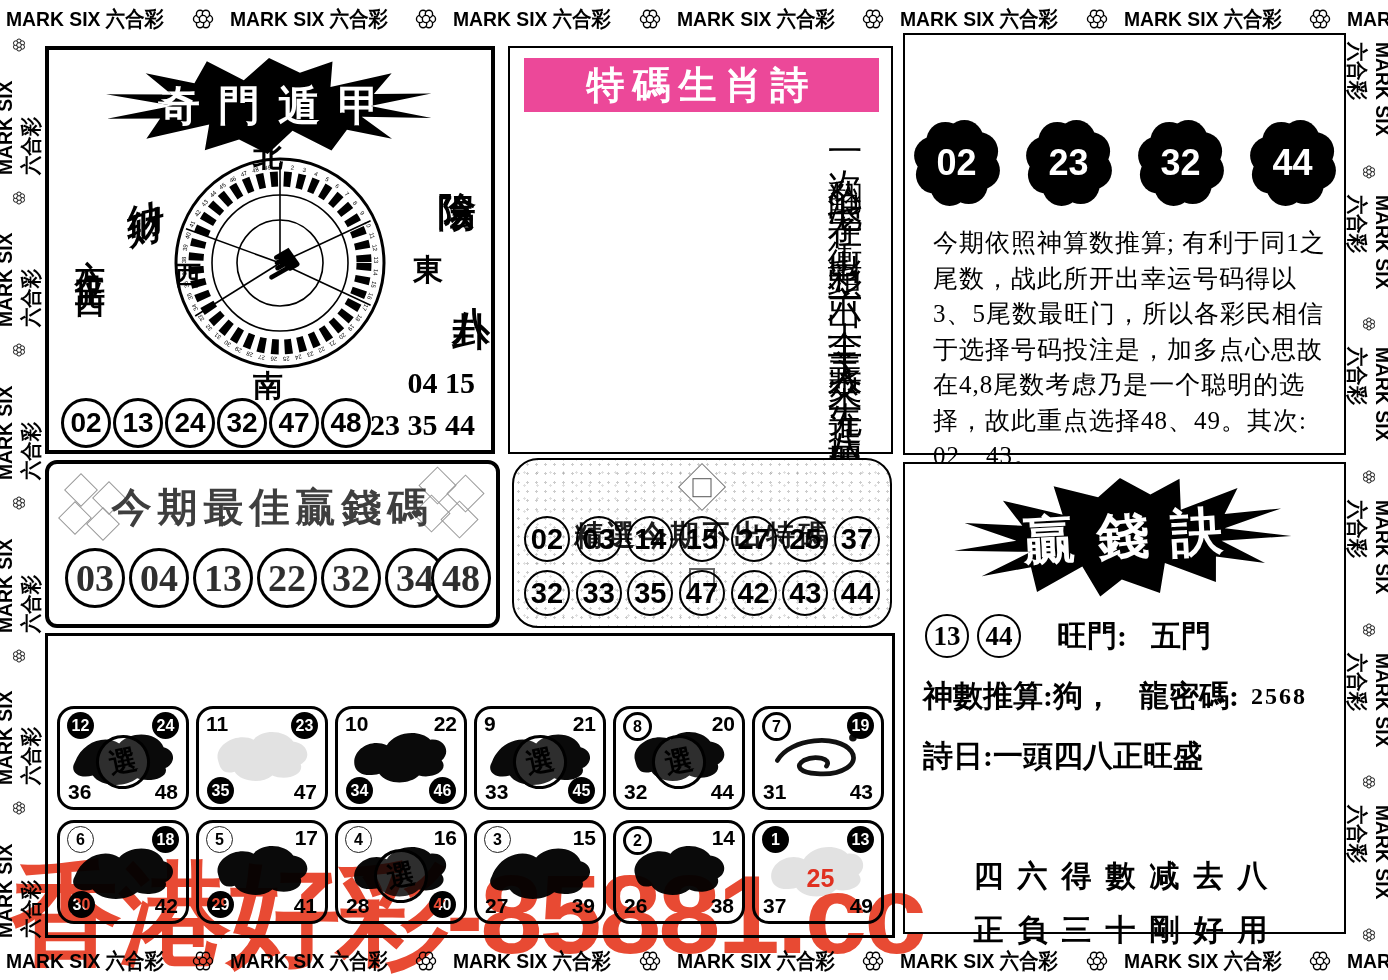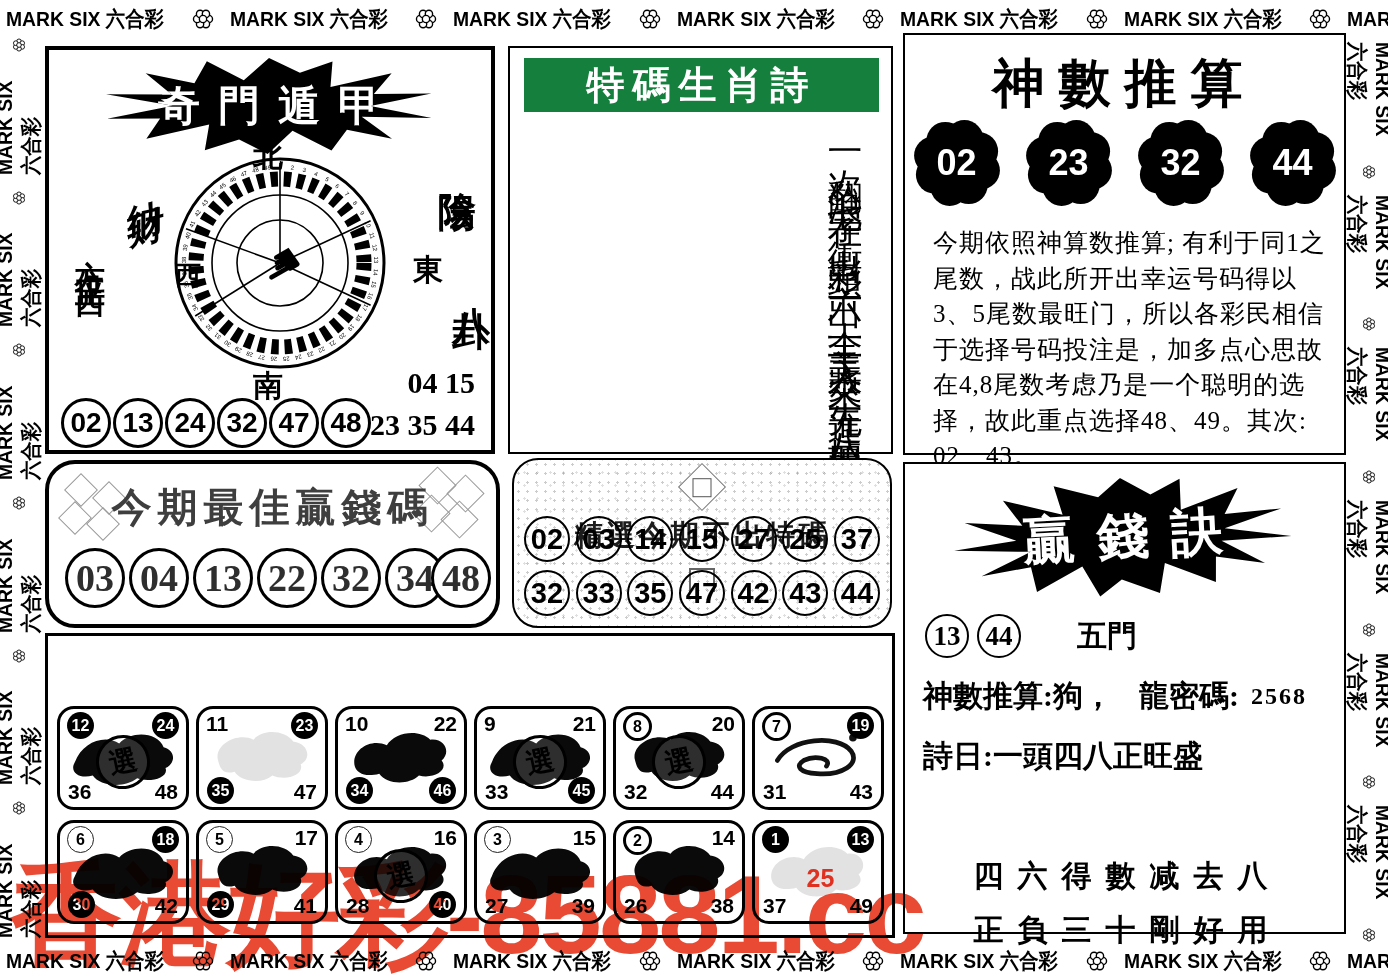--- a/index.html
+++ b/index.html
@@ -45,40 +45,40 @@
   .jingjie { position:absolute; left:16px; top:306px; font-size:34px; font-weight:800; letter-spacing:1px; }
   .qimen-circles { position:absolute; left:12px; top:348px; display:flex; gap:2px; }
   .num-circle { border:3px solid #000; border-radius:50%; display:flex; align-items:center; justify-content:center;
                 font-weight:700; background:#fff; }
   .qimen-circles .num-circle { width:50px; height:50px; font-size:28px; }
   .side-nums { position:absolute; right:16px; top:312px; text-align:right;
                font-family:"Liberation Serif", serif; font-weight:700; font-size:30px; line-height:1.4; }
 
   
   .p-poem { left:508px; top:46px; width:385px; height:408px; border:2px solid #000; }
-  .poem-header { position:absolute; left:14px; top:10px; width:355px; height:54px; background:#15803d;
+  .poem-header { position:absolute; left:14px; top:10px; width:355px; height:54px; background:#ec4899;
                  display:flex; align-items:center; justify-content:center; }
   .poem-header span { color:#fff; font-size:38px; font-weight:700; font-family:"Liberation Serif", serif; letter-spacing:8px; }
   .poem-body { position:absolute; top:76px; bottom:6px; left:6px; right:10px; writing-mode:vertical-rl;
                font-family:"Liberation Serif", serif; font-size:35px; letter-spacing:9px; display:flex; justify-content:space-around; }
   .poem-col { margin:0 14px; }
 
   
   .p-shenshu { left:903px; top:33px; width:443px; height:422px; border:2px solid #000; }
   .shenshu-title { position:absolute; top:14px; width:100%; text-align:center; font-size:52px; font-weight:800;
                    font-family:"Liberation Serif", serif; letter-spacing:14px; }
   .badge-row { position:absolute; top:84px; left:0; width:100%; display:flex; justify-content:center; gap:24px; }
   .badge { position:relative; width:88px; height:88px; }
   .badge-num { position:absolute; inset:0; display:flex; align-items:center; justify-content:center;
                color:#fff; font-weight:800; font-size:36px; }
   .shenshu-body { position:absolute; left:28px; right:12px; top:190px; font-family:"Liberation Serif", serif;
                   font-size:25px; line-height:1.42; letter-spacing:1px; }
 
   
-  .p-best { left:45px; top:460px; width:455px; height:168px; border:4px solid #000; border-radius:30px; }
+  .p-best { left:45px; top:460px; width:455px; height:168px; border:4px solid #000; border-radius:12px; }
   .diamond-cluster { position:absolute; width:70px; height:64px; }
   .diamond { position:absolute; border:1.5px solid #9a9a9a; transform:rotate(45deg); background:transparent; }
   .best-title { position:absolute; top:16px; width:100%; text-align:center; font-size:40px; font-weight:700;
                 font-family:"Liberation Serif", serif; letter-spacing:6px; color:#3e3e3e; }
   .best-row { position:absolute; left:16px; top:84px; display:flex; align-items:center; }
   .best-row .num-circle { width:60px; height:60px; font-size:38px; font-family:"Liberation Serif", serif; color:#2e2e2e; margin-right:4px; }
   .best-row .num-circle:nth-child(6) { margin-right:0; }
   .best-row .num-circle:nth-child(7) { margin-left:-14px; }
 
   
@@ -543,21 +543,20 @@
     </div>
     <div class="poem-body" id="poem-body">
         <div class="poem-col">一次翻浪七字在</div>
         <div class="poem-col">衝出彩頭二六出</div>
         <div class="poem-col">十全十美入獎來</div>
         <div class="poem-col">先進一八掉四五</div>
       </div>
   </div>
 
   <div class="panel p-shenshu">
-    <div class="shenshu-title">神數推算</div>
     <div class="badge-row" id="badge-row">
         <div class="badge"><svg width="88" height="88" viewBox="0 0 88 88">
             <circle cx="67.9" cy="51.4" r="19" fill="#000"></circle>
             <circle cx="55.7" cy="66.1" r="19" fill="#000"></circle>
             <circle cx="36.6" cy="67.9" r="19" fill="#000"></circle>
             <circle cx="21.9" cy="55.7" r="19" fill="#000"></circle>
             <circle cx="20.1" cy="36.6" r="19" fill="#000"></circle>
             <circle cx="32.3" cy="21.9" r="19" fill="#000"></circle>
             <circle cx="51.4" cy="20.1" r="19" fill="#000"></circle>
             <circle cx="66.1" cy="32.3" r="19" fill="#000"></circle>
@@ -654,20 +653,21 @@
   </div>
 
   <div class="panel p-formula">
     <div class="burst formula-burst" id="formula-burst" style="clip-path: polygon(50% 0%, 58.7% 15.2%, 67.5% 3.2%, 67.4% 29.5%, 84.4% 13.7%, 80.2% 35.1%, 96.9% 32.8%, 80% 47%, 99.5% 56.7%, 78.9% 57.5%, 91.3% 78.2%, 77% 70.7%, 76.6% 92.3%, 61.9% 73.9%, 60% 99%, 49% 85.9%, 42.4% 99.4%, 37.6% 73.1%, 23.9% 92.7%, 22.5% 71.5%, 7.9% 76.9%, 22.7% 58.5%, 0.2% 54.1%, 18.6% 48.4%, 3.7% 31.1%, 20.6% 36%, 15.3% 14%, 32.6% 28.4%, 30.4% 4%, 43.3% 15.2%);">
       <span class="burst-label">贏錢訣</span>
     </div>
     <div class="f-line f1">
       <span class="num-circle">13</span>
       <span class="num-circle">44</span>
       <span class="f-gap"></span>
+      <span>旺門:</span>
       <span class="f-gap" style="width:16px"></span>
       <span>五門</span>
     </div>
     <div class="f-line f2">
       <span>神數推算:</span>
       <span>狗，</span>
       <span class="f-gap"></span>
       <span>龍密碼:</span>
       <span class="f-gap" style="width:12px"></span>
       <span class="f-num">2568</span>

